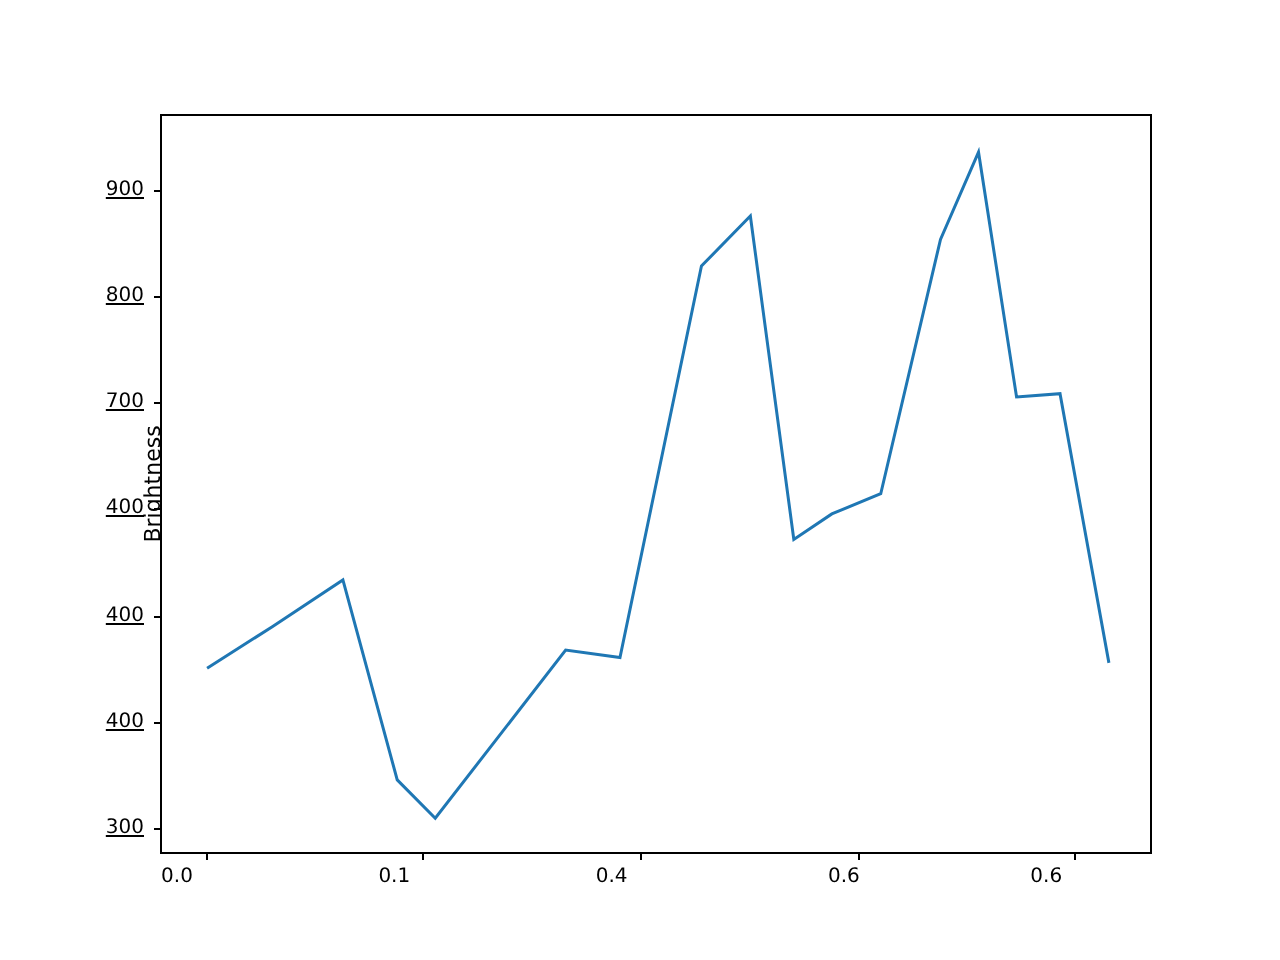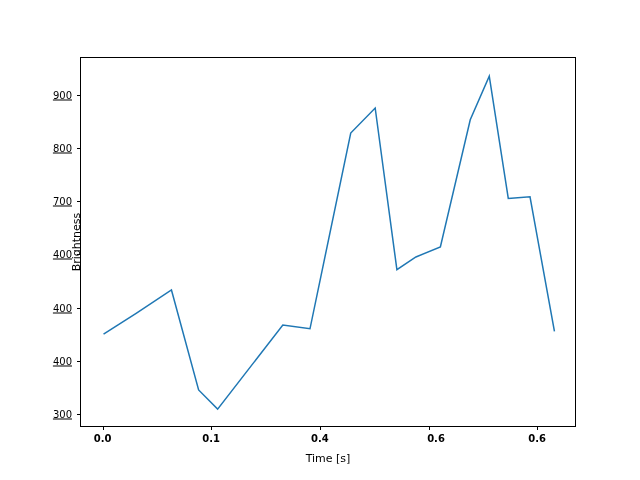--- a/index.html
+++ b/index.html
@@ -62,26 +62,25 @@
     position: absolute;
     width: 3.5px;
     height: 1px;
     background: #000000;
     left: 76.5px;
   }
   .xtick-label {
     position: absolute;
     top: 433px;
     width: 44px;
-    text-align: center;
+    text-align: left;
     font-size: 10px;
     color: #000000;
     transform: translateX(-22px);
     line-height: 11px;
-    font-weight: bold;
   }
   .xtick-mark {
     position: absolute;
     height: 3.5px;
     width: 1px;
     background: #000000;
     top: 426.5px;
   }
   #xlabel {
     position: absolute;
@@ -156,21 +155,20 @@
       <div class="xtick-mark" style="left: 211.2px;"></div>
       <div class="xtick-label" style="left: 211.2px;">0.1</div>
       <div class="xtick-mark" style="left: 319.85px;"></div>
       <div class="xtick-label" style="left: 319.85px;">0.4</div>
       <div class="xtick-mark" style="left: 428.5px;"></div>
       <div class="xtick-label" style="left: 436px;">0.6</div>
       <div class="xtick-mark" style="left: 537.16px;"></div>
       <div class="xtick-label" style="left: 537.16px;">0.6</div>
     </div>
 
-  <div id="xlabel">Time [s]</div>
 
   <div id="plot-area">
     <svg id="plot-svg" viewBox="0 0 496 370" preserveAspectRatio="none">
       <polyline id="data-line" fill="none" stroke="#1f77b4" stroke-width="1.5" stroke-linejoin="miter" stroke-linecap="butt" points="22.55,276.10 55.14,255.36 90.45,231.95 117.62,331.96 136.63,351.11 201.82,267.06 228.99,270.78 269.73,75.01 294.18,50.01 315.91,211.73 334.92,198.96 359.37,188.86 389.25,61.71 408.26,18.09 427.28,140.45 449.01,138.85 473.45,273.44"></polyline>
     </svg>
   </div>
 
 </div>
 
 </body></html>

